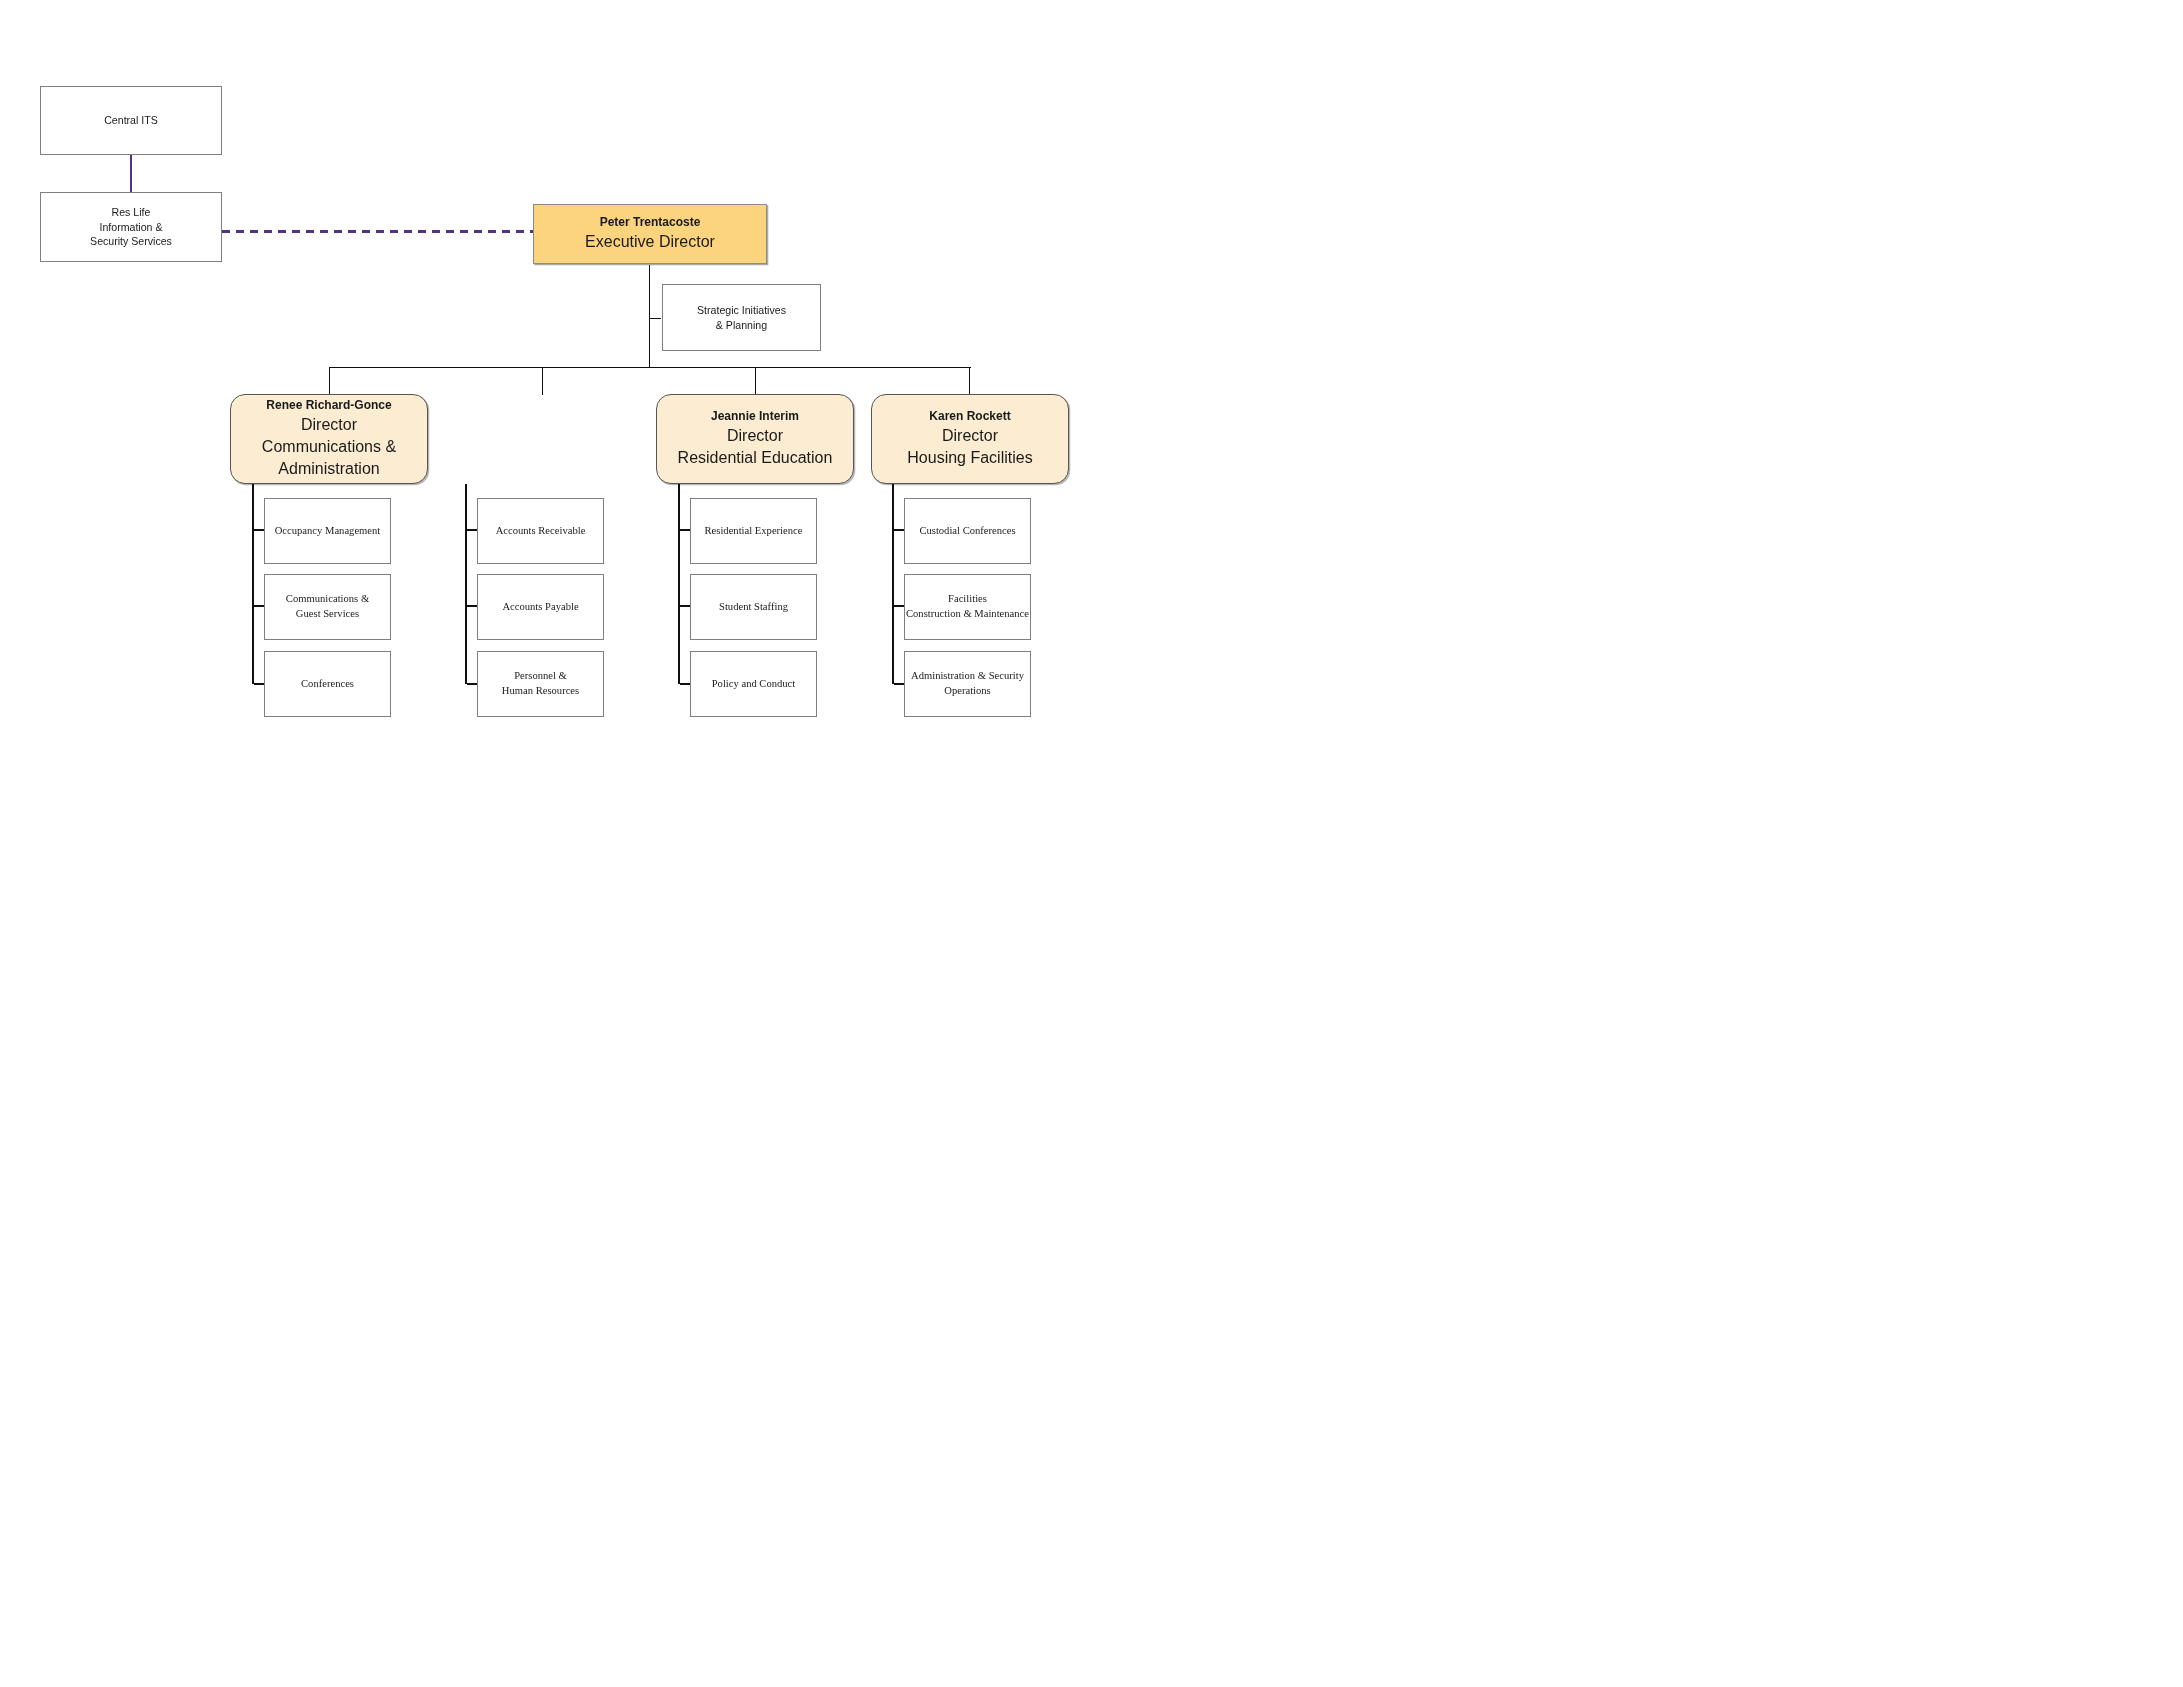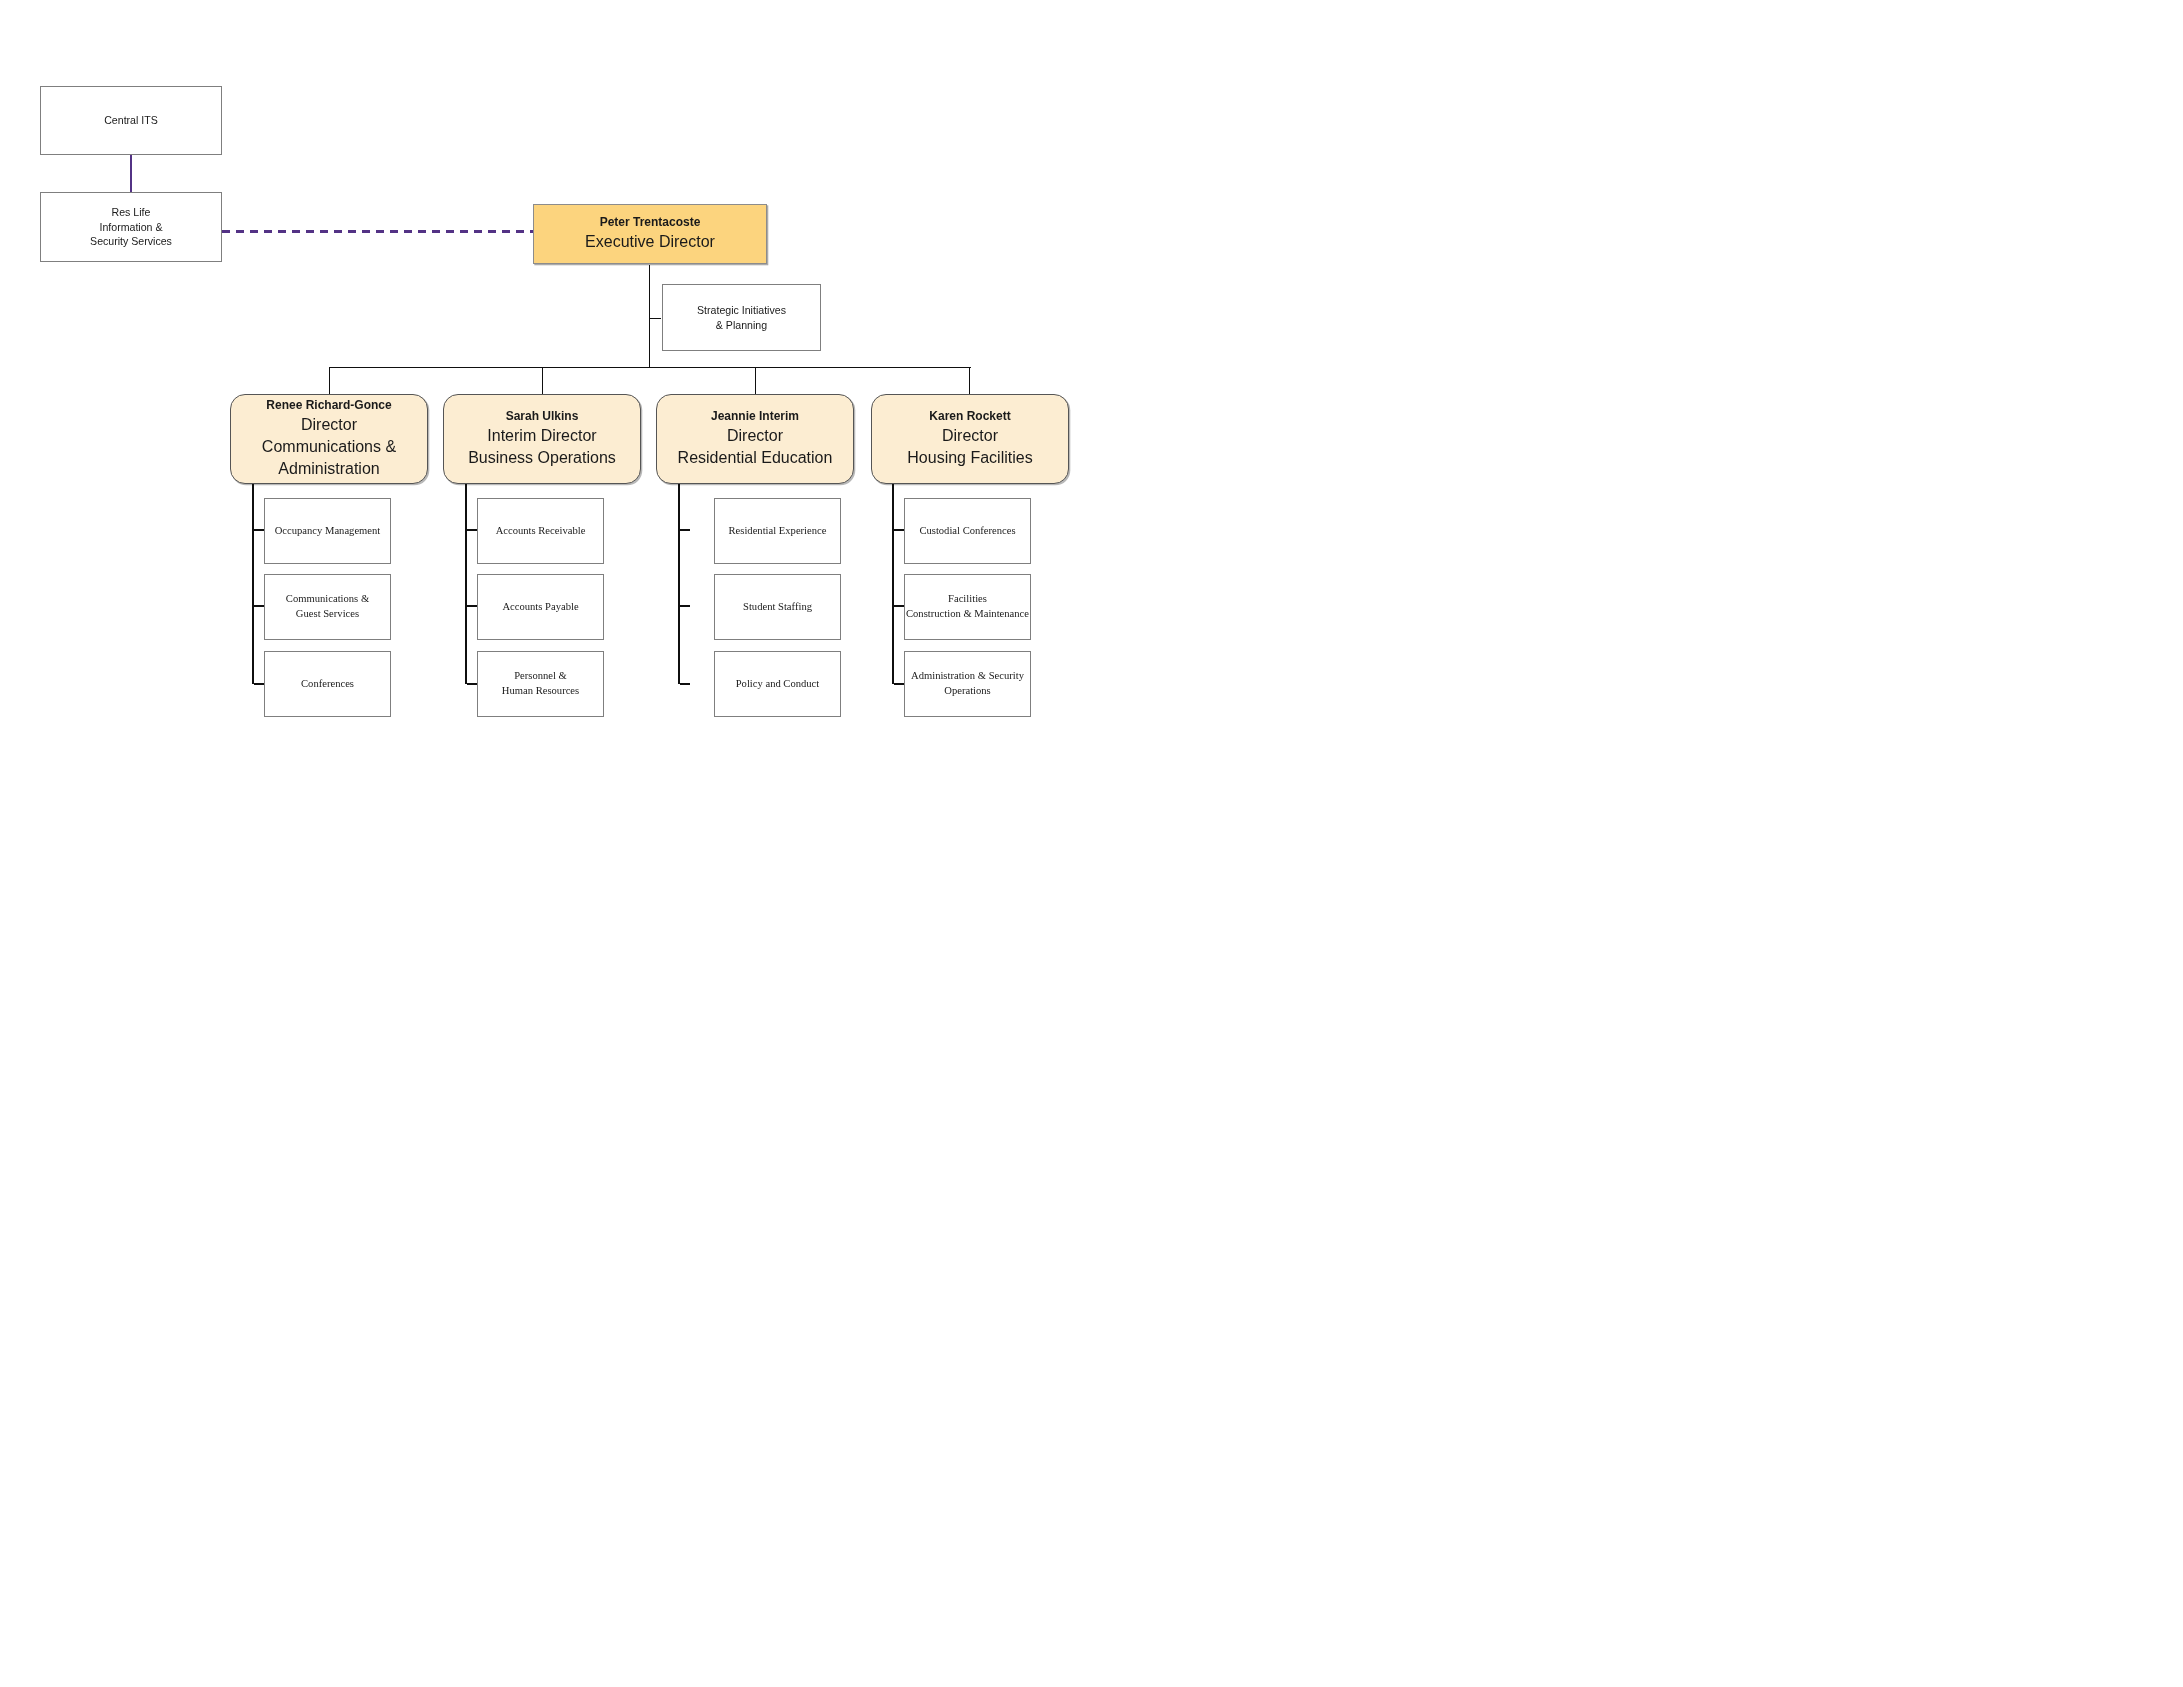--- a/index.html
+++ b/index.html
@@ -45,21 +45,21 @@
   
   .colv{top:484px;width:2px;height:200px;}
   #colv-0{left:252px;} #colv-1{left:465px;} #colv-2{left:678px;} #colv-3{left:892px;}
   .stub{width:10px;height:2px;}
   .stub.r0{top:529px;} .stub.r1{top:605px;} .stub.r2{top:683px;}
   .stub.c0{left:254px;} .stub.c1{left:467px;} .stub.c2{left:680px;} .stub.c3{left:894px;}
 
   
   .rep{width:127px;height:66px;font-family:Liberation Serif, serif;}
   .rep.r0{top:498px;} .rep.r1{top:574px;} .rep.r2{top:651px;}
-  .rep.c0{left:264px;} .rep.c1{left:477px;} .rep.c2{left:690px;margin-left:24px;} .rep.c3{left:904px;}
+  .rep.c0{left:264px;} .rep.c1{left:477px;} .rep.c2{left:690px;} .rep.c3{left:904px;}
 </style>
 </head>
 <body>
 
 <div id="canvas">
 
   <div class="box" id="box-central">
     <div class="lbl">Central ITS</div>
   </div>
   <div class="purple-v" id="line-purple"></div>
@@ -84,25 +84,20 @@
   <div class="line" id="line-branch"></div>
   <div class="line drop" id="drop-0"></div>
   <div class="line drop" id="drop-1"></div>
   <div class="line drop" id="drop-2"></div>
   <div class="line drop" id="drop-3"></div>
 
   <div class="box fill-dir dir" id="dir-0">
     <div class="name">Renee Richard-Gonce</div>
     <div class="sub">Director</div>
     <div class="sub">Communications &amp; Administration</div>
-  </div>
-  <div class="box fill-dir dir" id="dir-1">
-    <div class="name">Sarah Ulkins</div>
-    <div class="sub">Interim Director</div>
-    <div class="sub">Business Operations</div>
   </div>
   <div class="box fill-dir dir" id="dir-2">
     <div class="name">Jeannie Interim</div>
     <div class="sub">Director</div>
     <div class="sub">Residential Education</div>
   </div>
   <div class="box fill-dir dir" id="dir-3">
     <div class="name">Karen Rockett</div>
     <div class="sub">Director</div>
     <div class="sub">Housing Facilities</div>

